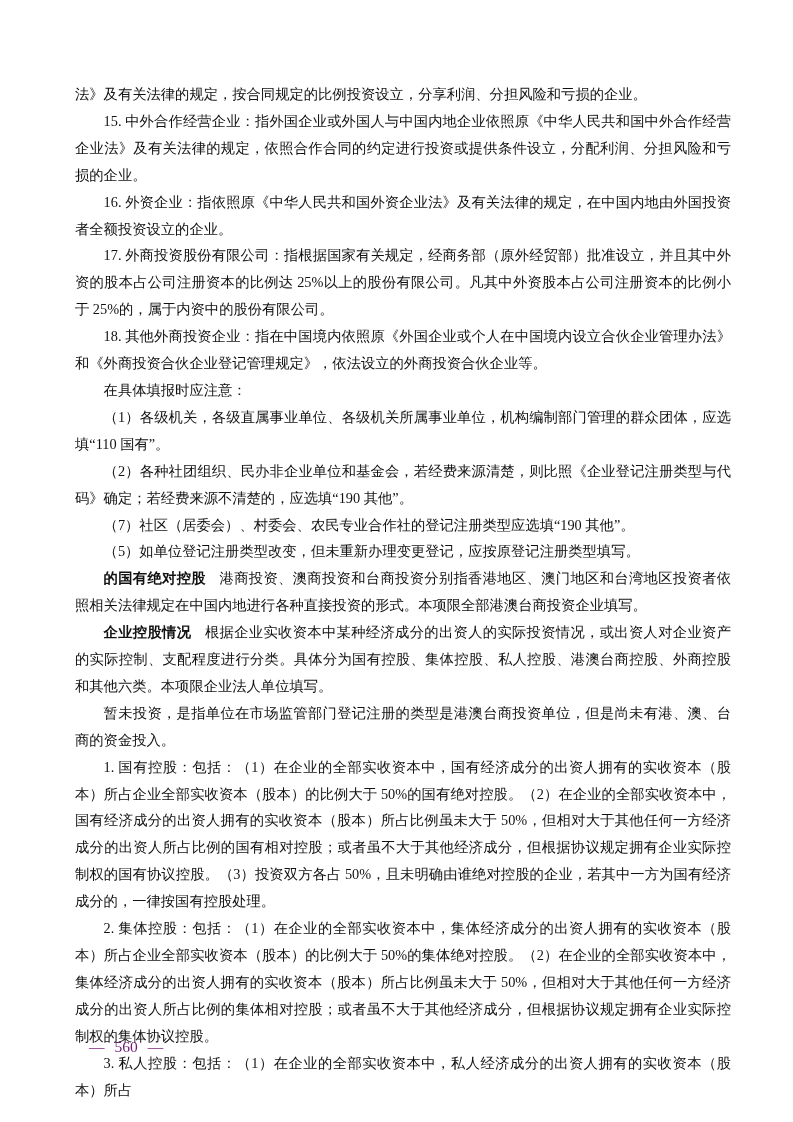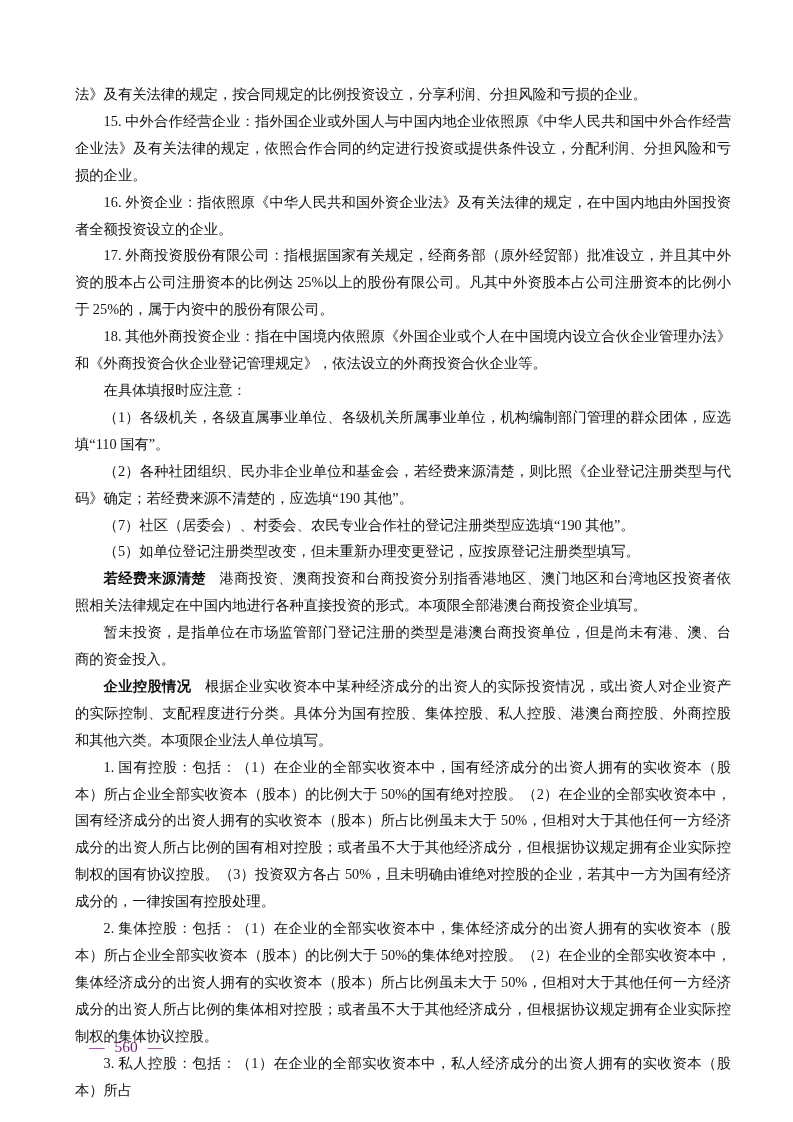--- a/index.html
+++ b/index.html
@@ -79,25 +79,25 @@
 
     <p class="para"><span>（1）各级机关，各级直属事业单位、各级机关所属事业单位，机构编制部门管理的群众团体，应选填“110 国有”。</span></p>
 
     <p class="para"><span>（2）各种社团组织、民办非企业单位和基金会，若经费来源清楚，则比照《企业登记注册类型与代码》确定；若经费来源不清楚的，应选填“190 其他”。</span></p>
 
     <p class="para"><span>（7）社区（居委会）、村委会、农民专业合作社的登记注册类型应选填“190 其他”。</span></p>
 
 
     <p class="para"><span>（5）如单位登记注册类型改变，但未重新办理变更登记，应按原登记注册类型填写。</span></p>
 
-    <p class="para"><span class="lead">若经费来源清楚</span><span>港商投资、澳商投资和台商投资分别指香港地区、澳门地区和台湾地区投资者依照相关法律规定在中国内地进行各种直接投资的形式。本项</span><span class="u">限全部港澳台商投资企业填写。</span></p>
+    <p class="para"><span class="lead">的国有绝对控股</span><span>港商投资、澳商投资和台商投资分别指香港地区、澳门地区和台湾地区投资者依照相关法律规定在中国内地进行各种直接投资的形式。本项</span><span class="u">限全部港澳台商投资企业填写。</span></p>
+
+    <p class="para"><span class="lead">企业控股情况</span><span>根据企业实收资本中某种经济成分的出资人的实际投资情况，或出资人对企业资产的实际控制、支配程度进行分类。具体分为国有控股、集体控股、私人控股、港澳台商控股、外商控股和其他六类。</span><span class="u">本项限企业法人单位填写。</span></p>
 
     <p class="para"><span>暂未投资，是指单位在市场监管部门登记注册的类型是港澳台商投资单位，但是尚未有港、澳、台商的资金投入。</span></p>
-
-    <p class="para"><span class="lead">企业控股情况</span><span>根据企业实收资本中某种经济成分的出资人的实际投资情况，或出资人对企业资产的实际控制、支配程度进行分类。具体分为国有控股、集体控股、私人控股、港澳台商控股、外商控股和其他六类。</span><span class="u">本项限企业法人单位填写。</span></p>
 
     <p class="para"><span>1. 国有控股：包括：（1）在企业的全部实收资本中，国有经济成分的出资人拥有的实收资本（股本）所占企业全部实收资本（股本）的比例大于 50%的国有绝对控股。（2）在企业的全部实收资本中，国有经济成分的出资人拥有的实收资本（股本）所占比例虽未大于 50%，但相对大于其他任何一方经济成分的出资人所占比例的国有相对控股；或者虽不大于其他经济成分，但根据协议规定拥有企业实际控制权的国有协议控股。（3）投资双方各占 50%，且未明确由谁绝对控股的企业，若其中一方为国有经济成分的，一律按国有控股处理。</span></p>
 
     <p class="para"><span>2. 集体控股：包括：（1）在企业的全部实收资本中，集体经济成分的出资人拥有的实收资本（股本）所占企业全部实收资本（股本）的比例大于 50%的集体绝对控股。（2）在企业的全部实收资本中，集体经济成分的出资人拥有的实收资本（股本）所占比例虽未大于 50%，但相对大于其他任何一方经济成分的出资人所占比例的集体相对控股；或者虽不大于其他经济成分，但根据协议规定拥有企业实际控制权的集体协议控股。</span></p>
 
     <p class="para"><span>3. 私人控股：包括：（1）在企业的全部实收资本中，私人经济成分的出资人拥有的实收资本（股本）所占</span></p>
 
   </div>
 
   <div class="footer"><span>—</span><span class="num">560</span><span>—</span></div>

